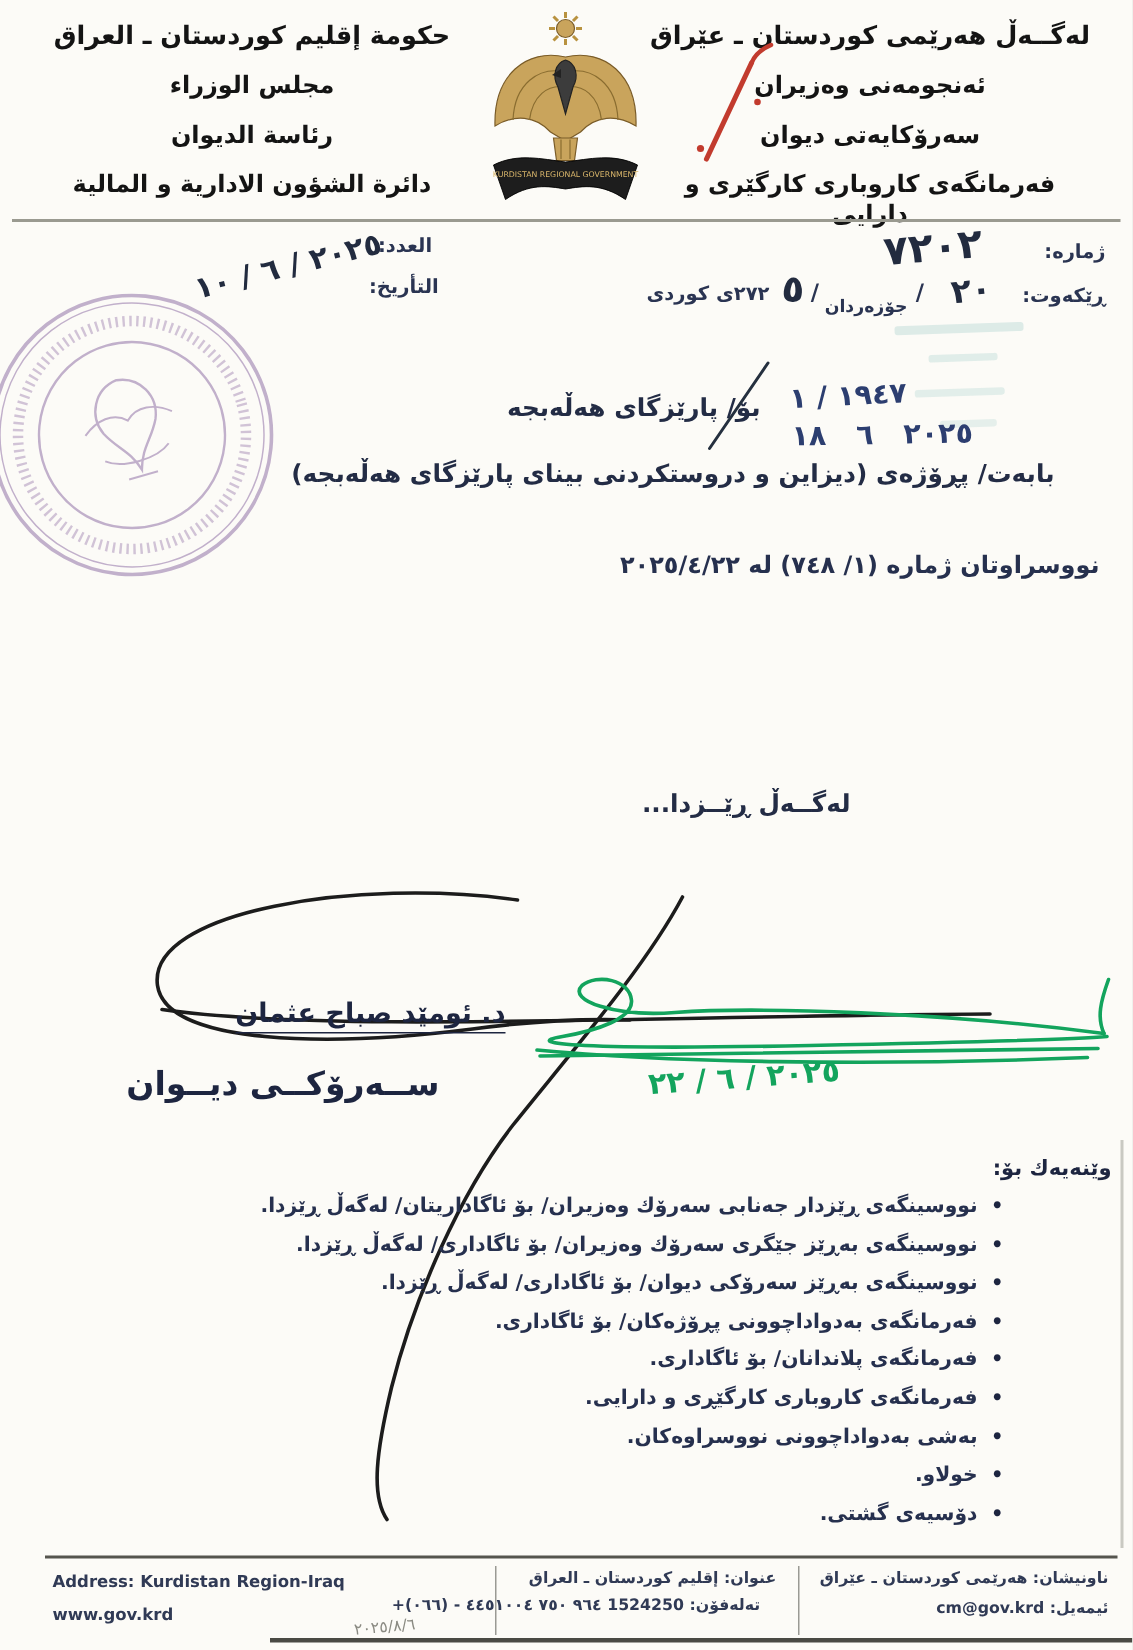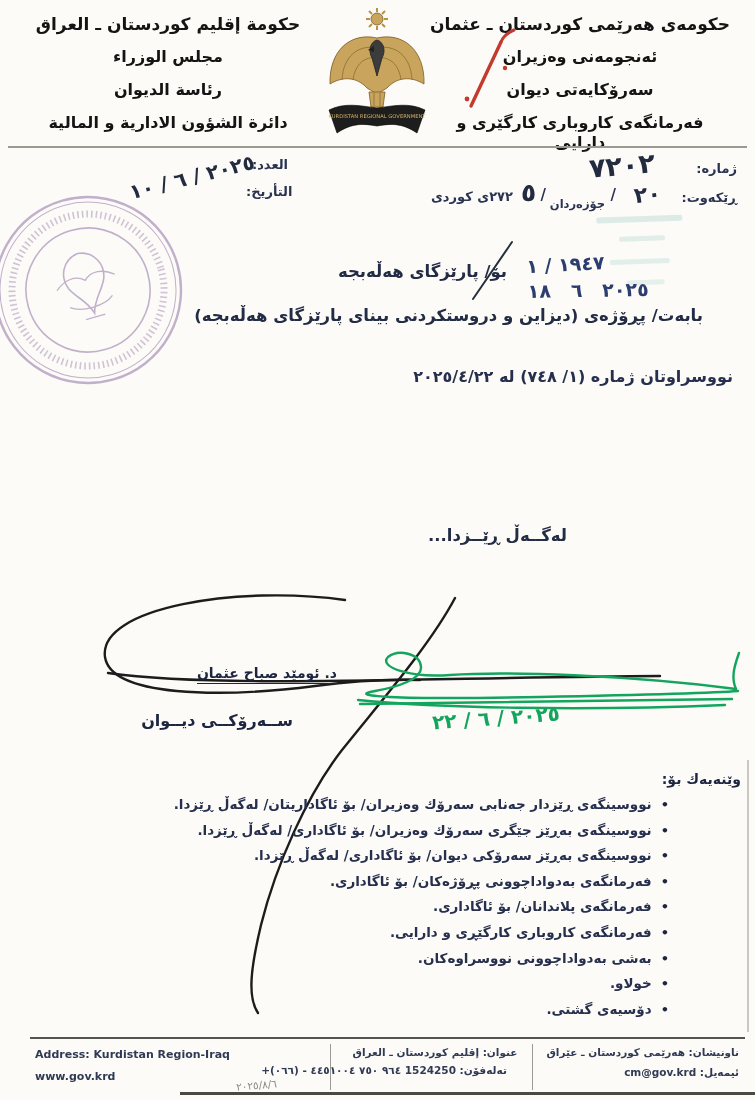--- a/index.html
+++ b/index.html
@@ -22,21 +22,21 @@
   .rule{background:#9a9a90;}
   .foot{font-size:11px;font-weight:bold;color:#303a55;}
   .vline{width:1px;background:#9a9a94;}
 </style>
 </head>
 <body>
 
 <div class="page">
 
   <div class="abs rtl hdr-col" style="right:25px;top:14px;">
-    <p class="hdr-line first">حكومەی هەرێمی كوردستان ـ عثمان</p>
+    <p class="hdr-line first">لەگــەڵ هەرێمی كوردستان ـ عێراق</p>
     <p class="hdr-line">ئەنجومەنی وەزیران</p>
     <p class="hdr-line">سەرۆكایەتی دیوان</p>
     <p class="hdr-line">فەرمانگەی كاروباری كارگێری و دارایی</p>
   </div>
 
   <div class="abs rtl hdr-col" style="left:18px;top:14px;">
     <p class="hdr-line first">حكومة إقليم كوردستان ـ العراق</p>
     <p class="hdr-line">مجلس الوزراء</p>
     <p class="hdr-line">رئاسة الديوان</p>
     <p class="hdr-line">دائرة الشؤون الادارية و المالية</p>
@@ -136,22 +136,22 @@
   <span class="abs rtl bold-line" style="right:188px;top:526px;font-size:16.5px;">لەگــەڵ ڕێــزدا...</span>
 
   <svg class="abs" style="left:60px;top:585px;" width="620" height="435" viewBox="0 0 620 435">
     <g fill="none" stroke="#1c1c1c" stroke-width="2.4" stroke-linecap="round">
       <path d="M285 15 C180 0 38 22 45 72 C51 112 160 113 255 101 C300 95 330 94 360 95"></path>
       <path d="M48 88 C160 104 380 92 600 91"></path>
       <path d="M395 13 C370 60 322 115 282 165 C247 210 216 280 201 340 C191 382 187 412 198 428"></path>
     </g>
   </svg>
 
-  <span class="abs rtl" style="right:418px;top:665px;font-size:14px;font-weight:bold;color:#1d2540;border-bottom:1.6px solid #1d2540;padding-bottom:2px;">د. ئومێد صباح عثمان</span>
-  <span class="abs rtl" style="right:462px;top:711px;font-size:16px;font-weight:bold;color:#1d2540;">ســەرۆكــی دیــوان</span>
+  <span class="abs rtl" style="right:418px;top:665px;font-size:18px;font-weight:bold;color:#1d2540;border-bottom:1.6px solid #1d2540;padding-bottom:2px;">د. ئومێد صباح عثمان</span>
+  <span class="abs rtl" style="right:462px;top:711px;font-size:22px;font-weight:bold;color:#1d2540;">ســەرۆكــی دیــوان</span>
 
   <svg class="abs" style="left:330px;top:645px;" width="420" height="100" viewBox="0 0 420 100">
     <g fill="none" stroke="#13a45d" stroke-width="2.4" stroke-linecap="round">
       <path d="M409 8 C404 22 401 33 406 44"></path>
       <path d="M406 44 C300 30 175 26 120 30 C80 33 48 22 58 12 C68 4 90 8 91 22 C92 34 68 42 45 46 C15 51 60 55 210 52 C310 50 385 48 408 46"></path>
       <path d="M402 54 L30 59"></path>
       <path d="M395 60 C250 66 110 63 28 55"></path>
     </g>
   </svg>
   <span class="abs ltr" style="left:432px;top:706px;font-size:20px;font-weight:bold;color:#13a45d;letter-spacing:2px;transform:rotate(-4deg);">٢٠٢٥ / ٦ / ٢٢</span>

